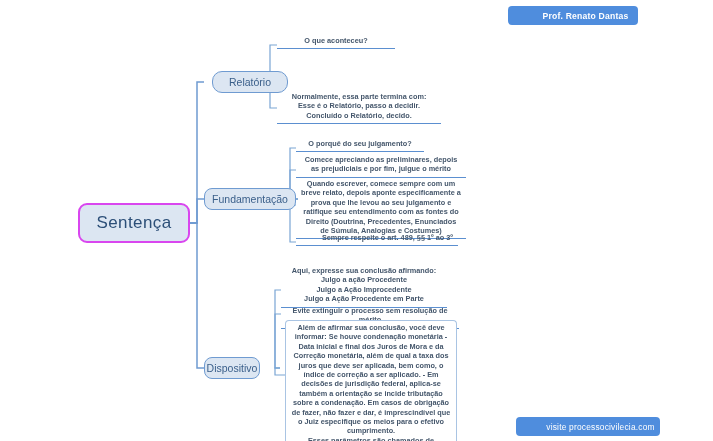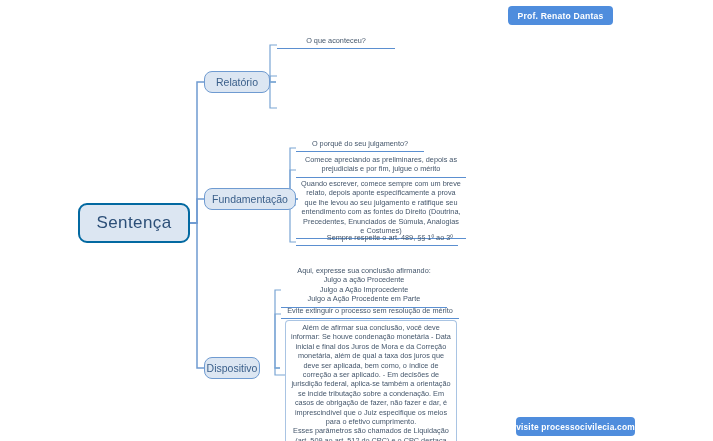--- a/index.html
+++ b/index.html
@@ -11,45 +11,46 @@
     position:relative;
   }
   #canvas{position:absolute;inset:0;}
   svg.wires{position:absolute;left:0;top:0;width:713px;height:441px;pointer-events:none;}
 
   
   .node{position:absolute;box-sizing:border-box;}
 
   .root{
     left:78px;top:203px;width:112px;height:40px;
-    border:2px solid #0369a1;border-radius:9px;
+    border:2px solid #d946ef;border-radius:9px;
     background:#dce6f2;
     display:flex;align-items:center;justify-content:center;
     color:#2c4f78;font-size:17px;letter-spacing:.4px;
   }
 
   .branch{
     border:1.4px solid #6f9bd1;border-radius:8px;
     background:#dce6f2;
     display:flex;align-items:center;justify-content:center;
     color:#3a5f8a;font-size:10.5px;
     height:22px;
   }
-  .b-relatorio{left:204px;top:71px;width:66px;}
+  .b-relatorio{left:212px;top:71px;width:76px;border-radius:10px;}
   .b-fundamentacao{left:204px;top:188px;width:92px;}
   .b-dispositivo{left:204px;top:357px;width:56px;}
 
   
   .leaf{
     position:absolute;box-sizing:border-box;
     color:#44566b;font-size:7.3px;line-height:9.4px;
     text-align:center;
     padding:2px 5px 3px 5px;
     border-bottom:1.6px solid #5b8fd0;
     white-space:pre-line;
+    font-weight:bold;
   }
   .leaf.plain{border-bottom:1.6px solid #5b8fd0;}
   .leaf.boxed{
     border:1px solid #a9c4e3;
     border-bottom:1.8px solid #5b8fd0;
     border-radius:4px;
     background:#ffffff;
   }
 
   
@@ -69,23 +70,24 @@
   .l-d3{left:285px;top:320px;width:172px;}
 
   
   .badge{
     position:absolute;
     background:#4f8ddd;color:#ffffff;
     border-radius:4px;
     font-size:8.6px;font-weight:bold;
     display:flex;align-items:center;justify-content:center;
     letter-spacing:.2px;
+    padding-left:25px;
   }
   .badge-author{left:508px;top:6px;width:105px;height:19px;}
-  .badge-site{left:516px;top:417px;width:119px;height:19px;font-weight:bold;font-size:8.4px;}
+  .badge-site{left:516px;top:417px;width:119px;height:19px;font-weight:normal;font-size:8.4px;}
 </style>
 </head>
 <body>
 
 <div id="canvas">
 
   <svg class="wires" viewBox="0 0 713 441">
     <g fill="none" stroke="#6f9bd1" stroke-width="1.5">
 
       <path d="M190 223 L197 223 L197 82 L204 82"></path>
@@ -117,20 +119,23 @@
     <span>Relatório</span>
   </div>
   <div class="node branch b-fundamentacao">
     <span>Fundamentação</span>
   </div>
   <div class="node branch b-dispositivo">
     <span>Dispositivo</span>
   </div>
 
   <div class="leaf plain l-r1">O que aconteceu?</div>
+  <div class="leaf plain l-r3">Normalmente, essa parte termina com:
+Esse é o Relatório, passo a decidir.
+Concluído o Relatório, decido.</div>
 
   <div class="leaf plain l-f2">Comece apreciando as preliminares, depois as prejudiciais e por fim, julgue o mérito</div>
   <div class="leaf plain l-f1">O porquê do seu julgamento?</div>
   <div class="leaf plain l-f3">Quando escrever, comece sempre com um breve relato, depois aponte especificamente a prova que lhe levou ao seu julgamento e ratifique seu entendimento com as fontes do Direito (Doutrina, Precedentes, Enunciados de Súmula, Analogias e Costumes)</div>
   <div class="leaf plain l-f4">Sempre respeite o art. 489, §§ 1º ao 3º</div>
 
   <div class="leaf plain l-d2">Evite extinguir o processo sem resolução de mérito</div>
   <div class="leaf plain l-d1">Aqui, expresse sua conclusão afirmando:
 Julgo a ação Procedente
 Julgo a Ação Improcedente

